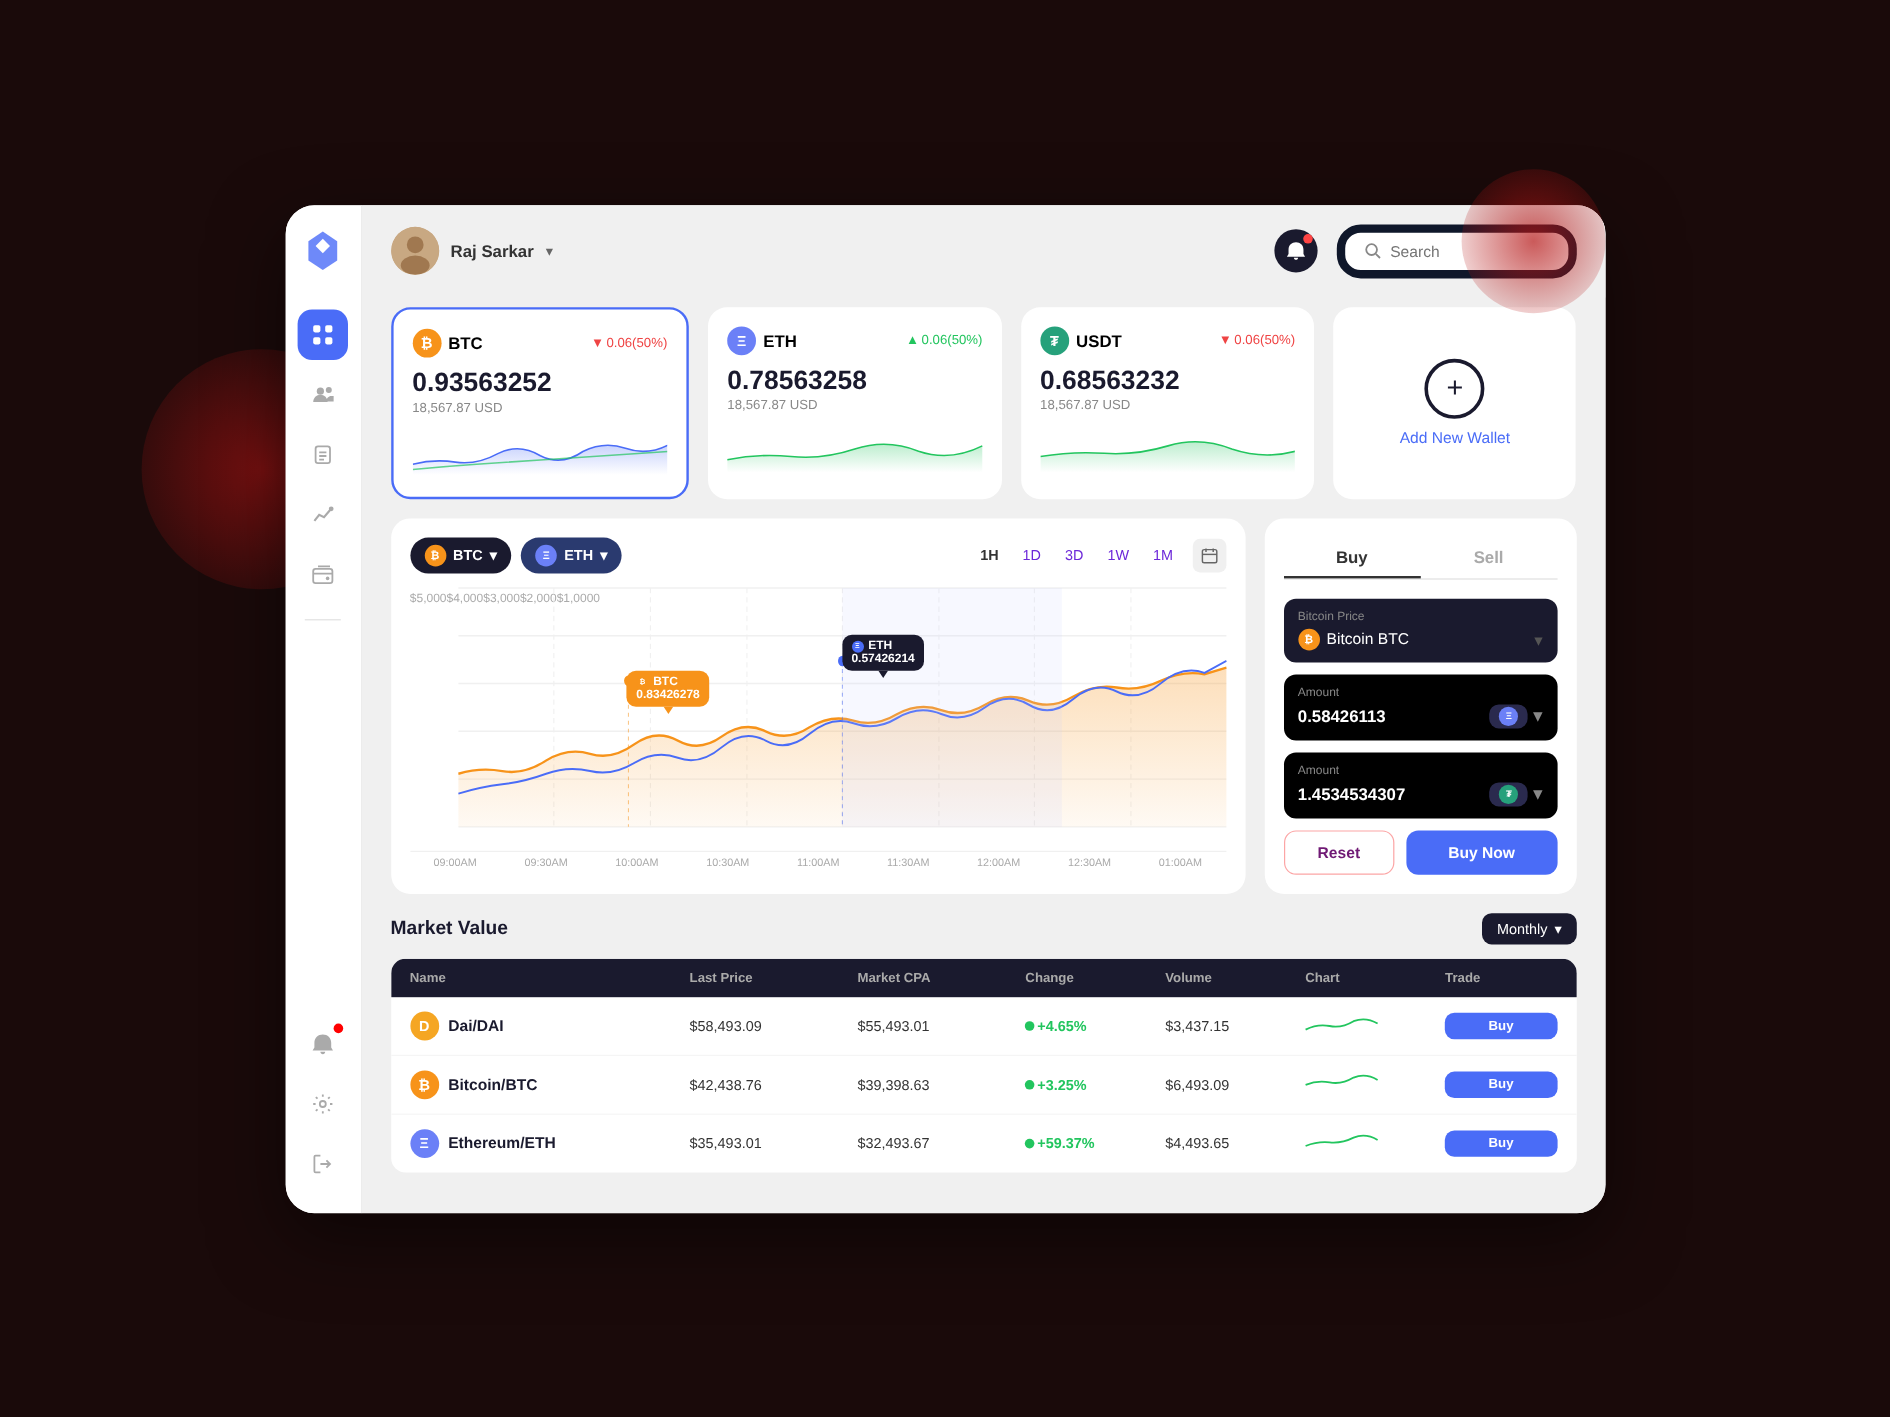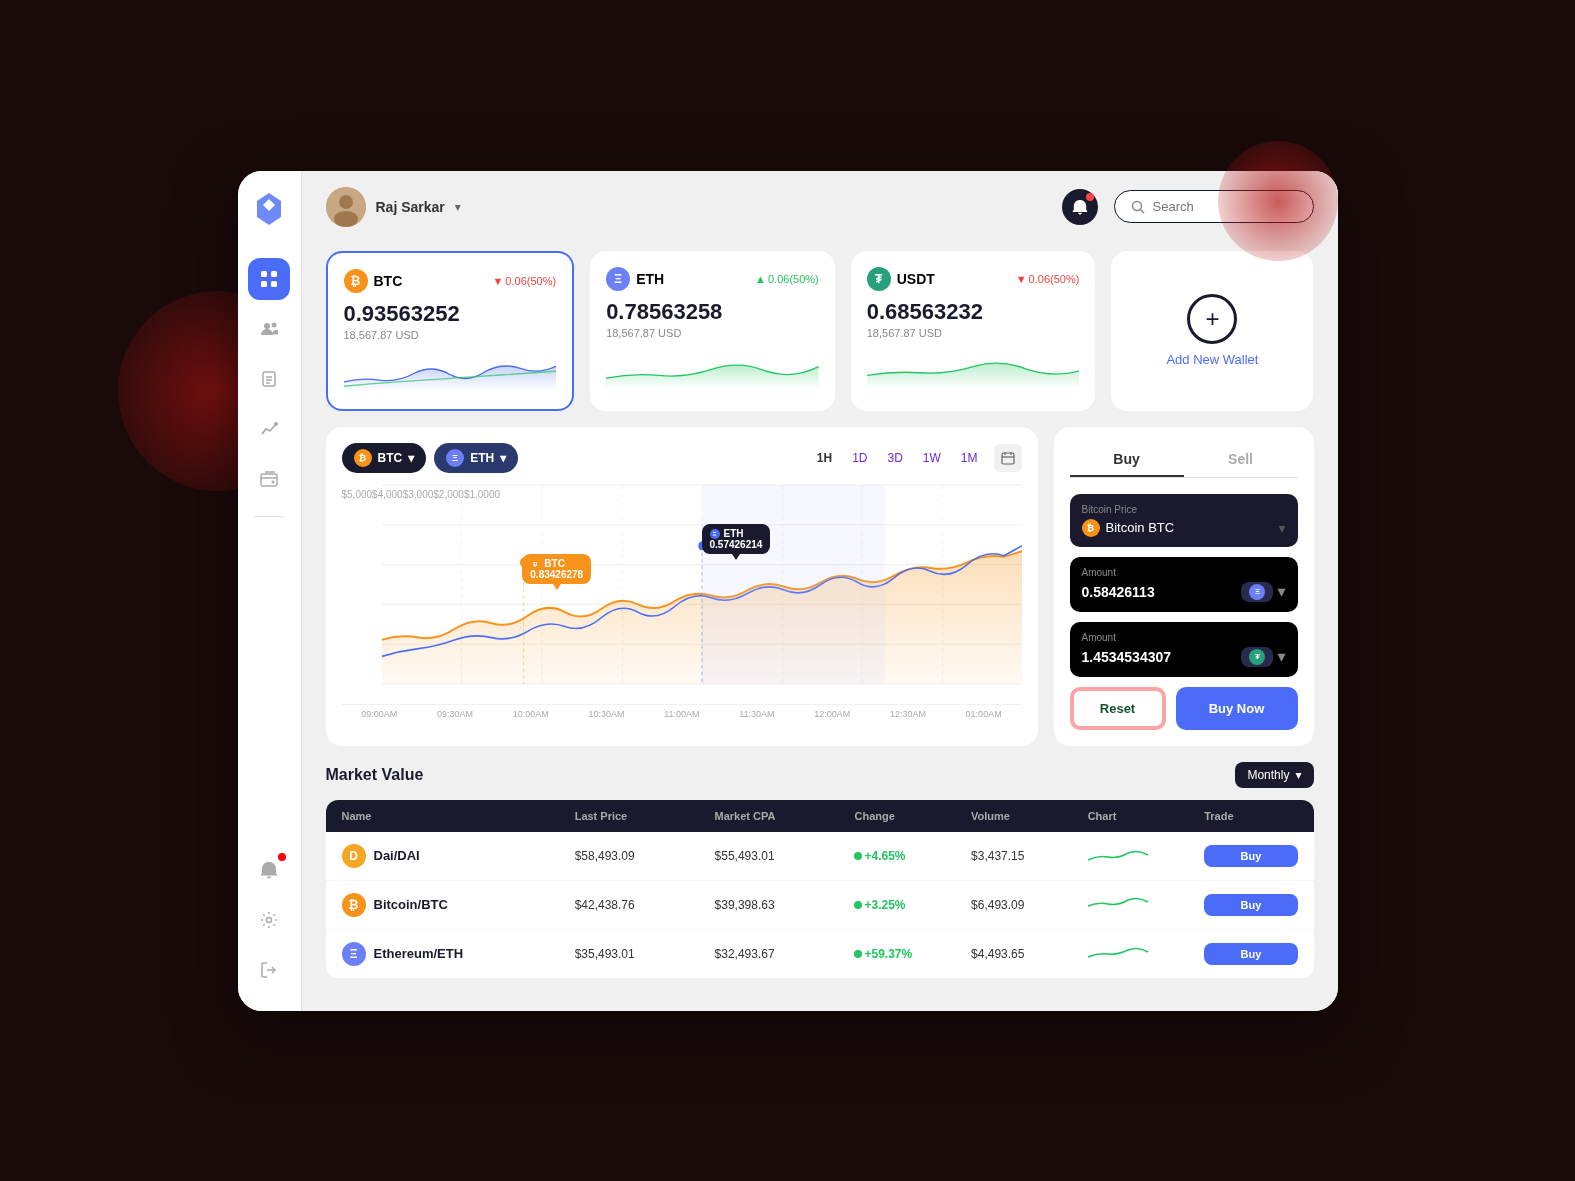--- a/index.html
+++ b/index.html
@@ -155,21 +155,21 @@
       border-radius: 50%;
     }
     .search-bar {
       background: white;
       border-radius: 20px;
       padding: 8px 16px;
       display: flex;
       align-items: center;
       gap: 8px;
       width: 200px;
-      border: 1px solid #0f172a;
+      border: 7px solid #0f172a;
       justify-content: center;
     }
     .search-bar input {
       border: none;
       outline: none;
       font-size: 13px;
       color: #666;
       background: transparent;
       width: 100%;
     }
@@ -473,26 +473,26 @@
       font-weight: 700;
     }
     .action-buttons {
       display: flex;
       gap: 10px;
       margin-top: 8px;
     }
     .reset-btn {
       flex: 1;
       padding: 10px;
-      border: 4px solid #fca5a5;
+      border: 1px solid #fca5a5;
       border-radius: 10px;
       background: white;
       font-size: 13px;
       font-weight: 600;
-      color: #14532d;
+      color: #701a75;
       cursor: pointer;
     }
     .buynow-btn {
       flex: 1.5;
       padding: 10px;
       background: #4a6cf7;
       border: none;
       border-radius: 10px;
       font-size: 13px;
       font-weight: 600;

